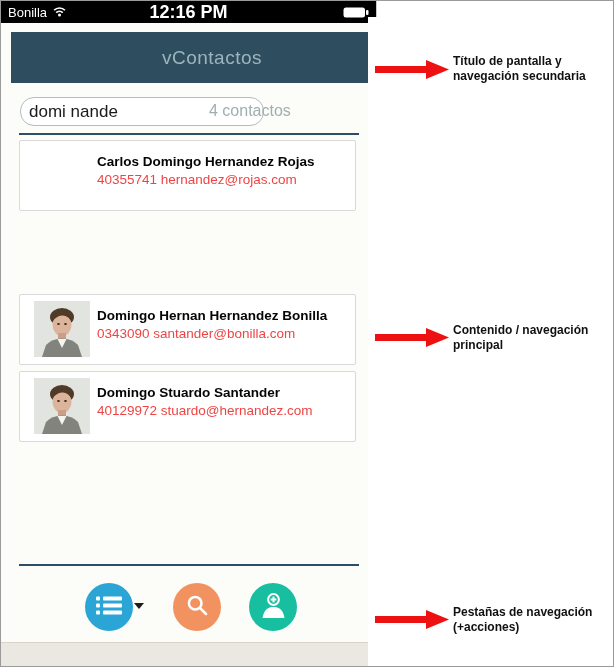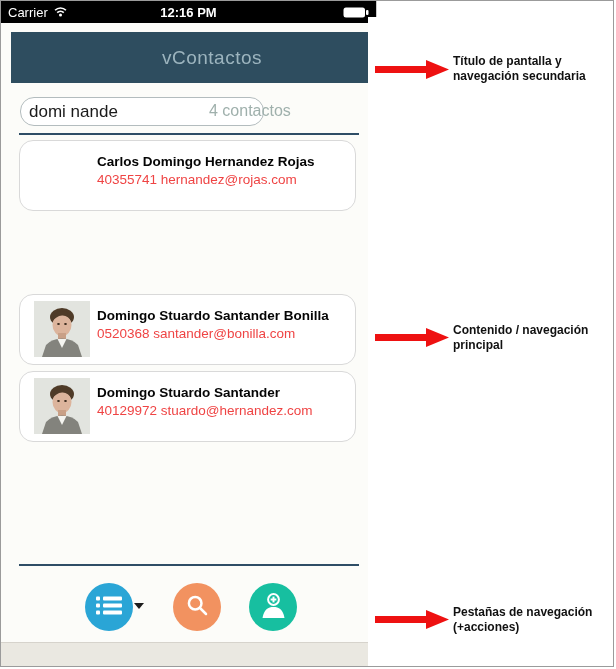--- a/index.html
+++ b/index.html
@@ -14,21 +14,21 @@
     border-right:1px solid #c9c9c9; background:#fcfcf9;
   }
   .statusbar {
     position:absolute; left:0; top:0; width:375px; height:22px;
     background:#000; color:#fff; font-size:13px;
     display:flex; align-items:center; padding:0 7px;
   }
   .sb-carrier { display:flex; align-items:center; gap:5px; }
   .sb-time {
     position:absolute; left:0; right:0; text-align:center;
-    font-weight:bold; font-size:13px; pointer-events:none;
+    font-weight:bold; font-size:18px; pointer-events:none;
   }
   .sb-batt { margin-left:auto; display:flex; align-items:center; }
   .navbar {
     position:absolute; left:10px; top:31px; width:358px; height:51px;
     background:#2e4d5f; display:flex; align-items:center; justify-content:center;padding-left:44px;
   }
   .navbar-title { color:#9cb4be; font-size:19px; letter-spacing:.5px; }
   .search-input {
     position:absolute; left:19px; top:96px; width:244px; height:29px;
     border:1px solid #b3bcbe; border-radius:14px; background:#fff;
@@ -37,21 +37,21 @@
   }
   .contact-count {
     position:absolute; top:101px; right:17px; width:150px; text-align:left;
     font-size:16px; color:#9fb0ac;
   }
   .divider { position:absolute; left:18px; width:340px; height:2px; background:#2e4d66; }
   .divider-top { top:132px; }
   .divider-bottom { top:563px; }
   .card {
     position:absolute; left:18px; width:337px; height:71px;
-    background:#fff; border:1px solid #d9d9d9; border-radius:14px;
+    background:#fff; border:1px solid #d9d9d9; border-radius:2px;
   }
   .card-photo { position:absolute; left:14px; top:6px; width:56px; height:56px; overflow:hidden; }
   .card-text { position:absolute; left:77px; top:12px; right:8px; }
   .card-name { font-size:13.5px; font-weight:bold; color:#050505; line-height:17px;
     white-space:nowrap; overflow:hidden; }
   .card-details { font-size:13.5px; color:#ef4444; line-height:17px; margin-top:1px;
     white-space:nowrap; overflow:hidden; }
   .fab {
     position:absolute; top:582px; width:48px; height:48px; border-radius:50%;
     display:flex; align-items:center; justify-content:center; border:none; cursor:pointer;
@@ -82,21 +82,21 @@
 </style>
 </head>
 <body>
 
 <div class="frame">
 
   <div class="phone">
 
     <div class="statusbar">
       <span class="sb-carrier">
-        <span>Carrier</span>
+        <span>Bonilla</span>
         <span>
           <svg width="15" height="12" viewBox="0 0 16 12">
             <path d="M2.2 5.2 A8.2 8.2 0 0 1 13.8 5.2" stroke="#fff" stroke-width="1.8" fill="none"></path>
             <path d="M4.5 7.8 A5 5 0 0 1 11.5 7.8" stroke="#fff" stroke-width="1.8" fill="none"></path>
             <circle cx="8" cy="10.2" r="1.6" fill="#fff"></circle>
           </svg>
         </span>
       </span>
       <span class="sb-time">12:16 PM</span>
       <span class="sb-batt">
@@ -132,22 +132,22 @@
           <ellipse cx="28" cy="24" rx="9.5" ry="11" fill="#dcb49c"></ellipse>
           <path d="M18 21 Q19 10 28 10 Q37 10 38 21 Q34 14 28 14.5 Q22 15 18 21 Z" fill="#4f3b28"></path>
           <ellipse cx="24.5" cy="23" rx="1.4" ry="1" fill="#3a2a1d"></ellipse>
           <ellipse cx="31.5" cy="23" rx="1.4" ry="1" fill="#3a2a1d"></ellipse>
           <rect x="24" y="32" width="8" height="7" fill="#c9a087"></rect>
           <path d="M8 56 L12 44 Q18 37.5 28 37.5 Q38 37.5 44 44 L48 56 Z" fill="#83837d"></path>
           <path d="M23.5 38 L28 47 L32.5 38 Z" fill="#f4f4f0"></path>
         </svg>
       </div>
       <div class="card-text">
-        <div class="card-name">Domingo Stuardo Santander Bonilla</div>
-        <div class="card-details">0520368 santander@bonilla.com</div>
+        <div class="card-name">Domingo Hernan Hernandez Bonilla</div>
+        <div class="card-details">0343090 santander@bonilla.com</div>
       </div>
     </div>
 
     <div class="card" style="top:370px">
       <div class="card-photo">
         <svg width="56" height="56" viewBox="0 0 56 56">
           <rect width="56" height="56" fill="#e2e4df"></rect>
           <ellipse cx="28" cy="16" rx="12" ry="9" fill="#4f3b28"></ellipse>
           <ellipse cx="28" cy="24" rx="9.5" ry="11" fill="#dcb49c"></ellipse>
           <path d="M18 21 Q19 10 28 10 Q37 10 38 21 Q34 14 28 14.5 Q22 15 18 21 Z" fill="#4f3b28"></path>

